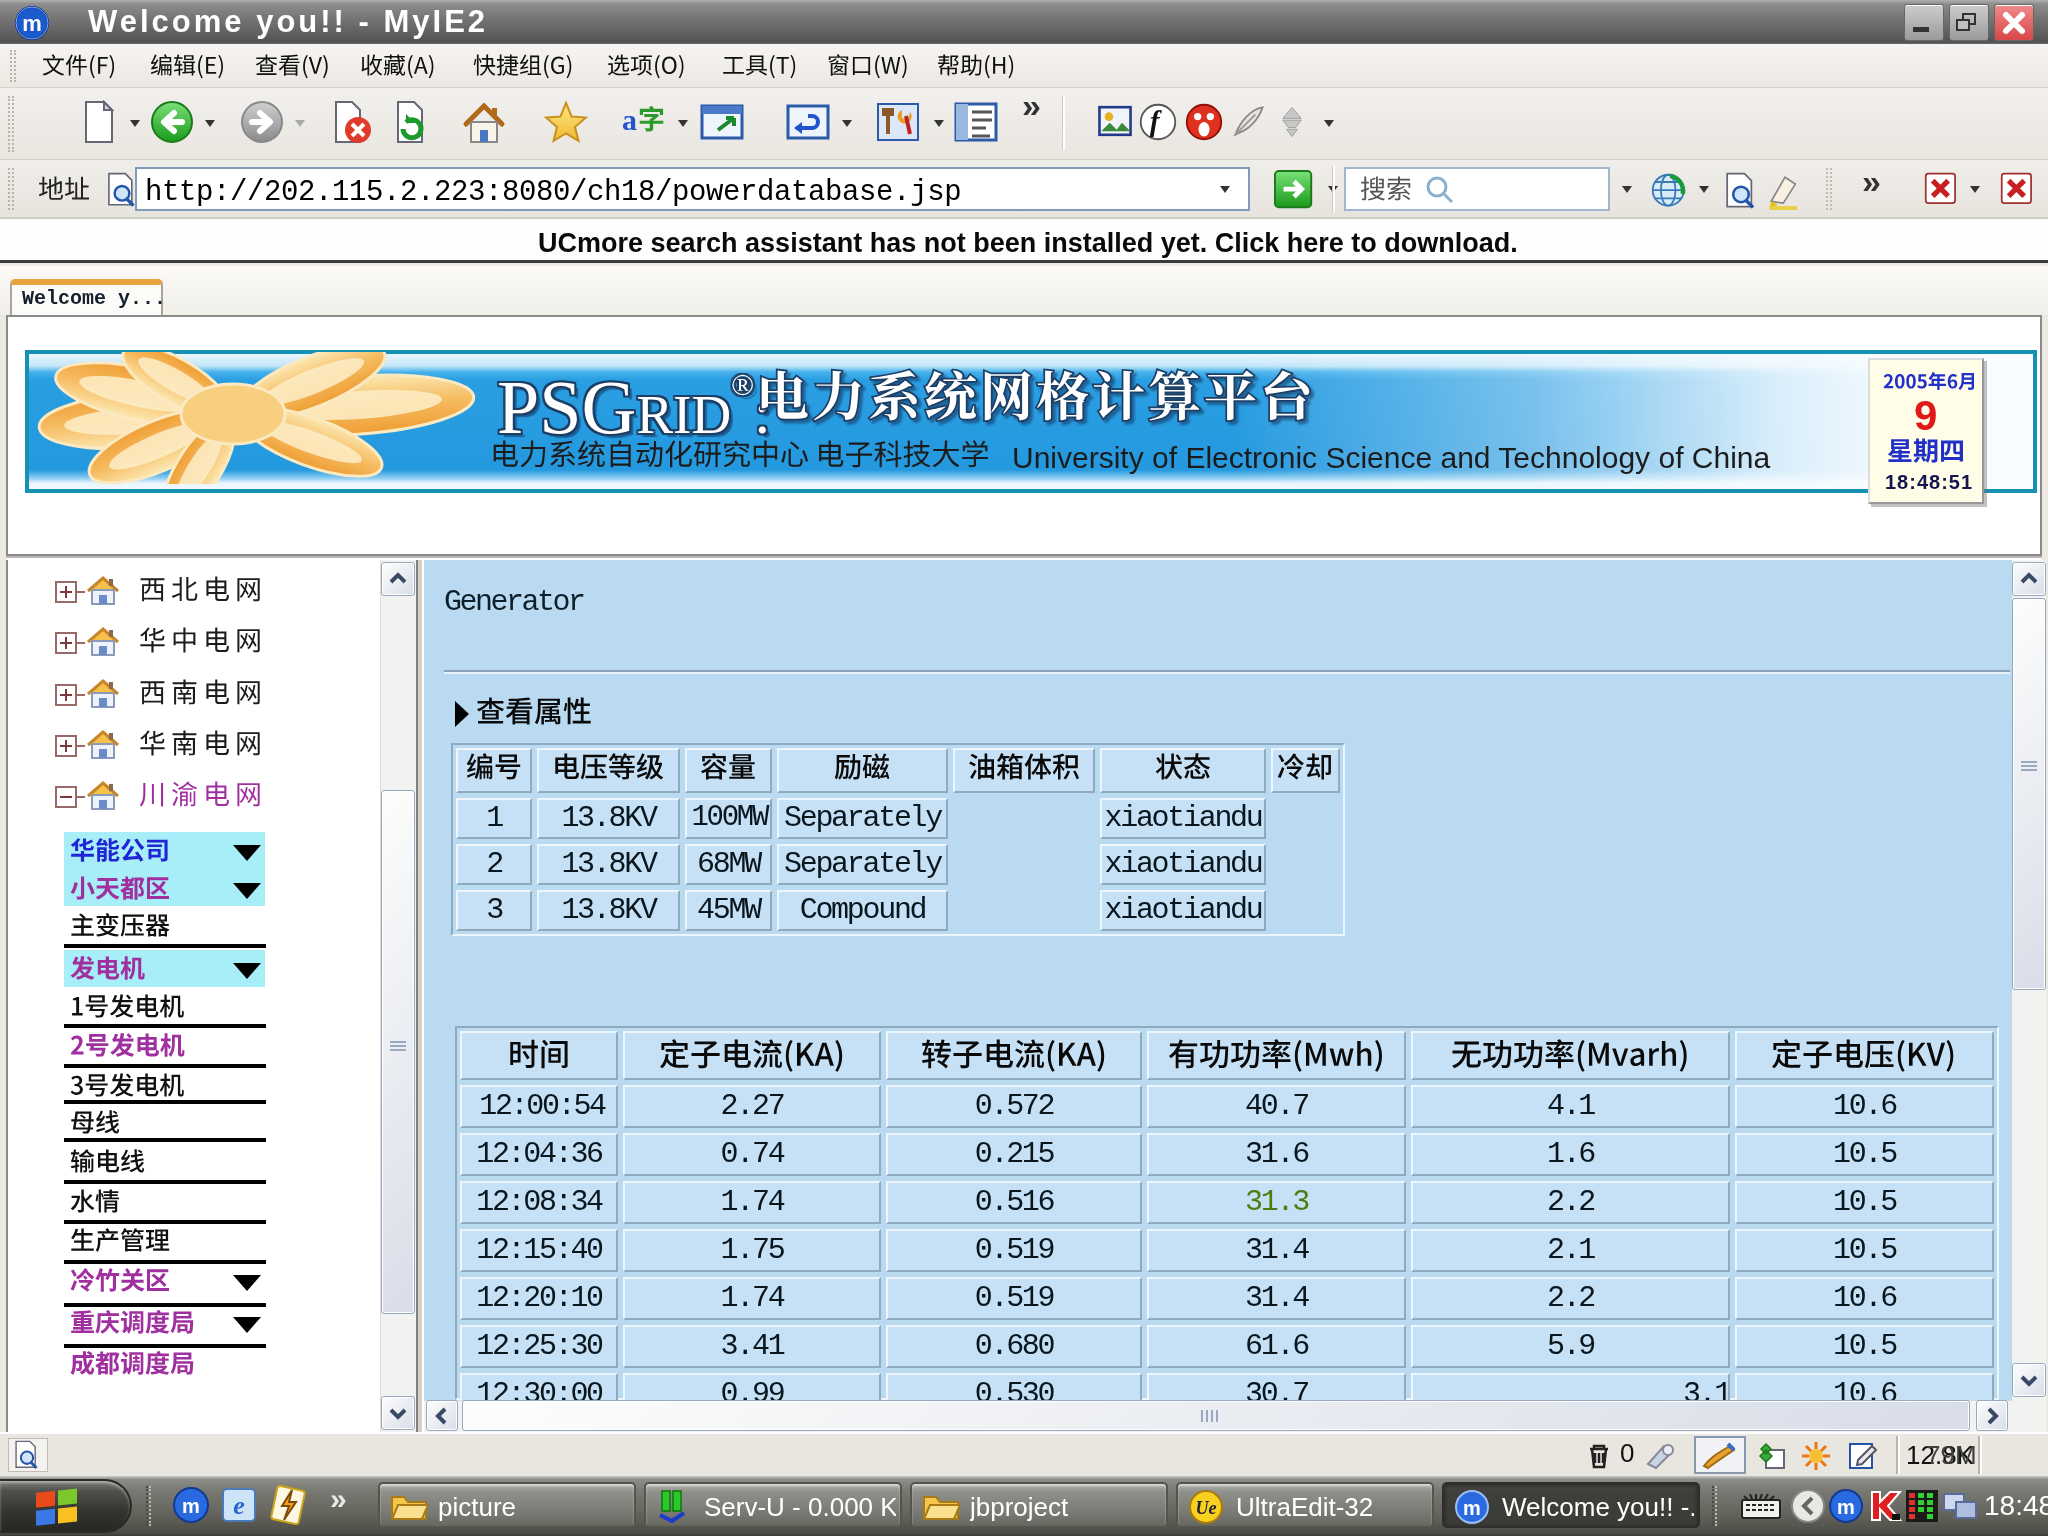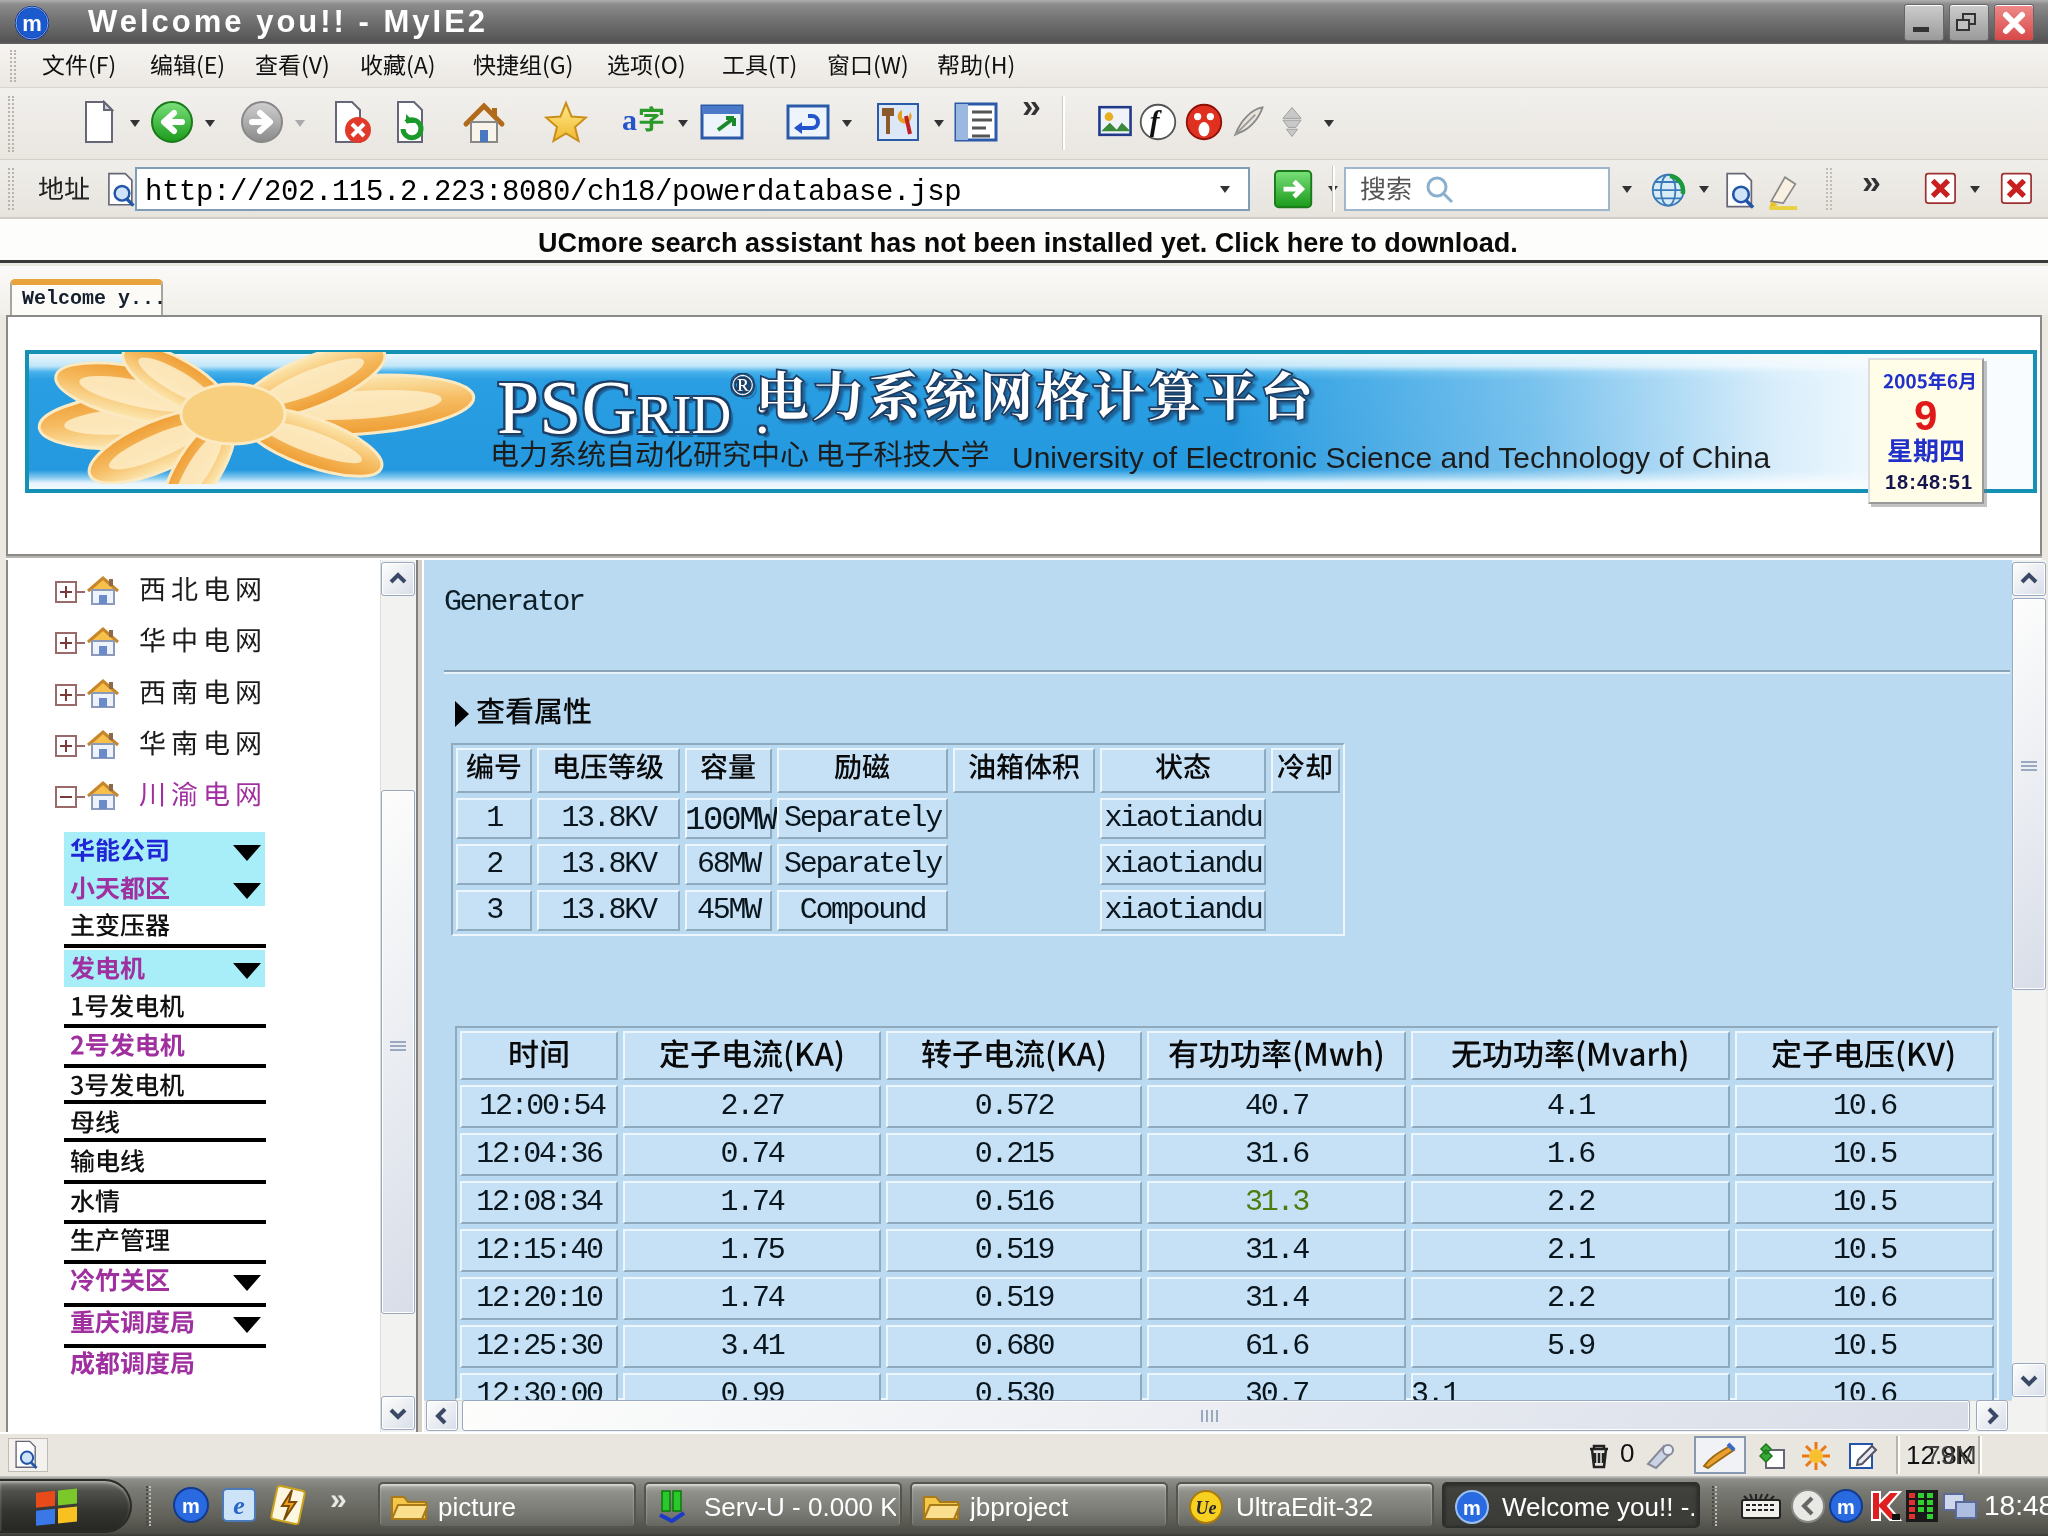--- a/index.html
+++ b/index.html
@@ -481,21 +481,21 @@
   </svg>
 <div style="position:absolute;left:1271px;top:748px;width:69px;height:45px;border-top:2px solid #eef6fd;border-left:2px solid #eef6fd;border-bottom:2px solid #8fa9bd;border-right:2px solid #8fa9bd;background:#c6e0f5;"></div>
 <svg style="position:absolute;left:1277px;top:753px;overflow:visible;" width="58" height="34" viewBox="0 0 58 34">
     <path d="M1.2 2.7C2.5 4.7 4.1 7.5 4.7 9.2L7.3 8C6.6 6.3 4.9 3.6 3.5 1.7ZM0.8 23.9 3.5 25C4.8 22.2 6.2 18.6 7.4 15.2L5 14.1C3.8 17.6 2.1 21.5 0.8 23.9ZM14.6 9.5C15.6 10.6 16.8 12.1 17.4 13L19.5 11.6C18.9 10.8 17.7 9.4 16.7 8.4ZM16.4 0.4C14.6 4.2 11 8.1 6.8 10.6C7.4 11 8.3 12.1 8.7 12.7C12.1 10.5 15 7.7 17.2 4.5C19.3 7.6 22.3 10.7 25 12.5C25.4 11.8 26.3 10.8 27 10.3C24 8.6 20.5 5.4 18.5 2.3L19 1.3ZM9.9 13.5V16H20.9C19.6 17.7 17.9 19.6 16.4 21L13.5 19L11.6 20.6C14.3 22.3 17.8 24.9 19.5 26.5L21.5 24.7C20.7 24 19.7 23.3 18.6 22.5C20.7 20.3 23.4 17.2 25 14.6L23.1 13.4L22.7 13.5Z M44.5 2.1V26.4H47V4.6H51.4V19C51.4 19.3 51.3 19.4 51 19.4C50.5 19.4 49.4 19.5 48.1 19.4C48.5 20.1 48.9 21.3 49 22.1C50.8 22.1 52 22 52.9 21.6C53.7 21.1 53.9 20.3 53.9 19V2.1ZM30.8 24.2C31.5 23.8 32.6 23.5 40.5 22.1C40.8 23 41 23.8 41.2 24.4L43.4 23.4C42.9 21.3 41.4 18 40.1 15.5L38.1 16.4C38.6 17.5 39.1 18.7 39.6 19.9L33.7 20.9C35 18.8 36.3 16.2 37.3 13.7H42.8V11.2H37.7V7.1H42V4.6H37.7V0.4H35.1V4.6H30.4V7.1H35.1V11.2H29.5V13.7H34.4C33.4 16.6 32 19.4 31.5 20.2C30.9 21.1 30.5 21.7 29.9 21.8C30.2 22.5 30.7 23.7 30.8 24.2Z" fill="#0a0a0a"></path>
   </svg>
 <div style="position:absolute;left:456px;top:798px;width:76px;height:41px;border-top:2px solid #eef6fd;border-left:2px solid #eef6fd;border-bottom:2px solid #8fa9bd;border-right:2px solid #8fa9bd;background:#c6e0f5;"></div>
 <div style="position:absolute;left:456px;top:801px;width:76px;text-align:center;font-family:'Liberation Mono',monospace;font-size:30px;letter-spacing:-2.3px;color:#0a161e;">1</div>
 <div style="position:absolute;left:537px;top:798px;width:143px;height:41px;border-top:2px solid #eef6fd;border-left:2px solid #eef6fd;border-bottom:2px solid #8fa9bd;border-right:2px solid #8fa9bd;background:#c6e0f5;"></div>
 <div style="position:absolute;left:537px;top:801px;width:143px;text-align:center;font-family:'Liberation Mono',monospace;font-size:30px;letter-spacing:-2.3px;color:#0a161e;">13.8KV</div>
 <div style="position:absolute;left:685px;top:798px;width:87px;height:41px;border-top:2px solid #eef6fd;border-left:2px solid #eef6fd;border-bottom:2px solid #8fa9bd;border-right:2px solid #8fa9bd;background:#c6e0f5;"></div>
-<div style="position:absolute;left:685px;top:801px;width:82px;text-align:right;font-family:'Liberation Mono',monospace;font-size:34px;letter-spacing:-2.3px;color:#0a161e;">100MW</div>
+<div style="position:absolute;left:685px;top:801px;width:82px;text-align:right;font-family:'Liberation Mono',monospace;font-size:29px;letter-spacing:-2.3px;color:#0a161e;">100MW</div>
 <div style="position:absolute;left:777px;top:798px;width:171px;height:41px;border-top:2px solid #eef6fd;border-left:2px solid #eef6fd;border-bottom:2px solid #8fa9bd;border-right:2px solid #8fa9bd;background:#c6e0f5;"></div>
 <div style="position:absolute;left:777px;top:801px;width:171px;text-align:center;font-family:'Liberation Mono',monospace;font-size:30px;letter-spacing:-2.3px;color:#0a161e;">Separately</div>
 <div style="position:absolute;left:1100px;top:798px;width:166px;height:41px;border-top:2px solid #eef6fd;border-left:2px solid #eef6fd;border-bottom:2px solid #8fa9bd;border-right:2px solid #8fa9bd;background:#c6e0f5;"></div>
 <div style="position:absolute;left:1100px;top:801px;width:166px;text-align:center;font-family:'Liberation Mono',monospace;font-size:30px;letter-spacing:-2.3px;color:#0a161e;">xiaotiandu</div>
 <div style="position:absolute;left:456px;top:844px;width:76px;height:41px;border-top:2px solid #eef6fd;border-left:2px solid #eef6fd;border-bottom:2px solid #8fa9bd;border-right:2px solid #8fa9bd;background:#c6e0f5;"></div>
 <div style="position:absolute;left:456px;top:847px;width:76px;text-align:center;font-family:'Liberation Mono',monospace;font-size:30px;letter-spacing:-2.3px;color:#0a161e;">2</div>
 <div style="position:absolute;left:537px;top:844px;width:143px;height:41px;border-top:2px solid #eef6fd;border-left:2px solid #eef6fd;border-bottom:2px solid #8fa9bd;border-right:2px solid #8fa9bd;background:#c6e0f5;"></div>
 <div style="position:absolute;left:537px;top:847px;width:143px;text-align:center;font-family:'Liberation Mono',monospace;font-size:30px;letter-spacing:-2.3px;color:#0a161e;">13.8KV</div>
 <div style="position:absolute;left:685px;top:844px;width:87px;height:41px;border-top:2px solid #eef6fd;border-left:2px solid #eef6fd;border-bottom:2px solid #8fa9bd;border-right:2px solid #8fa9bd;background:#c6e0f5;"></div>
 <div style="position:absolute;left:685px;top:847px;width:87px;text-align:center;font-family:'Liberation Mono',monospace;font-size:30px;letter-spacing:-2.3px;color:#0a161e;">68MW</div>
@@ -612,21 +612,21 @@
 <div style="position:absolute;left:1735px;top:1329px;width:259px;text-align:center;font-family:'Liberation Mono',monospace;font-size:30px;letter-spacing:-2.3px;color:#0a161e;">10.5</div>
 <div style="position:absolute;left:460px;top:1373px;width:158px;height:43px;border-top:2px solid #eef6fd;border-left:2px solid #eef6fd;border-bottom:2px solid #8fa9bd;border-right:2px solid #8fa9bd;background:#c6e0f5;"></div>
 <div style="position:absolute;left:460px;top:1377px;width:158px;text-align:center;font-family:'Liberation Mono',monospace;font-size:30px;letter-spacing:-2.3px;color:#0a161e;">12:30:00</div>
 <div style="position:absolute;left:623px;top:1373px;width:258px;height:43px;border-top:2px solid #eef6fd;border-left:2px solid #eef6fd;border-bottom:2px solid #8fa9bd;border-right:2px solid #8fa9bd;background:#c6e0f5;"></div>
 <div style="position:absolute;left:623px;top:1377px;width:258px;text-align:center;font-family:'Liberation Mono',monospace;font-size:30px;letter-spacing:-2.3px;color:#0a161e;">0.99</div>
 <div style="position:absolute;left:886px;top:1373px;width:256px;height:43px;border-top:2px solid #eef6fd;border-left:2px solid #eef6fd;border-bottom:2px solid #8fa9bd;border-right:2px solid #8fa9bd;background:#c6e0f5;"></div>
 <div style="position:absolute;left:886px;top:1377px;width:256px;text-align:center;font-family:'Liberation Mono',monospace;font-size:30px;letter-spacing:-2.3px;color:#0a161e;">0.530</div>
 <div style="position:absolute;left:1147px;top:1373px;width:259px;height:43px;border-top:2px solid #eef6fd;border-left:2px solid #eef6fd;border-bottom:2px solid #8fa9bd;border-right:2px solid #8fa9bd;background:#c6e0f5;"></div>
 <div style="position:absolute;left:1147px;top:1377px;width:259px;text-align:center;font-family:'Liberation Mono',monospace;font-size:30px;letter-spacing:-2.3px;color:#0a161e;">30.7</div>
 <div style="position:absolute;left:1411px;top:1373px;width:319px;height:43px;border-top:2px solid #eef6fd;border-left:2px solid #eef6fd;border-bottom:2px solid #8fa9bd;border-right:2px solid #8fa9bd;background:#c6e0f5;"></div>
-<div style="position:absolute;left:1411px;top:1377px;width:319px;text-align:left;font-family:'Liberation Mono',monospace;font-size:30px;letter-spacing:-2.3px;color:#0a161e;">3.1</div>
+<div style="position:absolute;left:1411px;top:1377px;width:319px;text-align:right;font-family:'Liberation Mono',monospace;font-size:30px;letter-spacing:-2.3px;color:#0a161e;">3.1</div>
 <div style="position:absolute;left:1735px;top:1373px;width:259px;height:43px;border-top:2px solid #eef6fd;border-left:2px solid #eef6fd;border-bottom:2px solid #8fa9bd;border-right:2px solid #8fa9bd;background:#c6e0f5;"></div>
 <div style="position:absolute;left:1735px;top:1377px;width:259px;text-align:center;font-family:'Liberation Mono',monospace;font-size:30px;letter-spacing:-2.3px;color:#0a161e;">10.6</div>
 <div style="position:absolute;left:2012px;top:560px;width:34px;height:872px;background:#f2f3f0;"></div>
 <div style="position:absolute;left:2012px;top:562px;width:34px;height:34px;background:linear-gradient(135deg,#fdfdfc,#d8dde8);border:1px solid #98a8c0;border-radius:3px;box-shadow:inset 0 0 0 1px #fff;"></div>
 <svg class="icon" style="left:2012px;top:562px" width="34" height="34" viewBox="0 0 34 34">
     <path d="M10 20 L17 13 L24 20" stroke="#3a4a66" stroke-width="4" fill="none"></path>
   </svg>
 <div style="position:absolute;left:2012px;top:1363px;width:34px;height:34px;background:linear-gradient(135deg,#fdfdfc,#d8dde8);border:1px solid #98a8c0;border-radius:3px;box-shadow:inset 0 0 0 1px #fff;"></div>
 <svg class="icon" style="left:2012px;top:1363px" width="34" height="34" viewBox="0 0 34 34">
     <path d="M10 14 L17 21 L24 14" stroke="#3a4a66" stroke-width="4" fill="none"></path>

